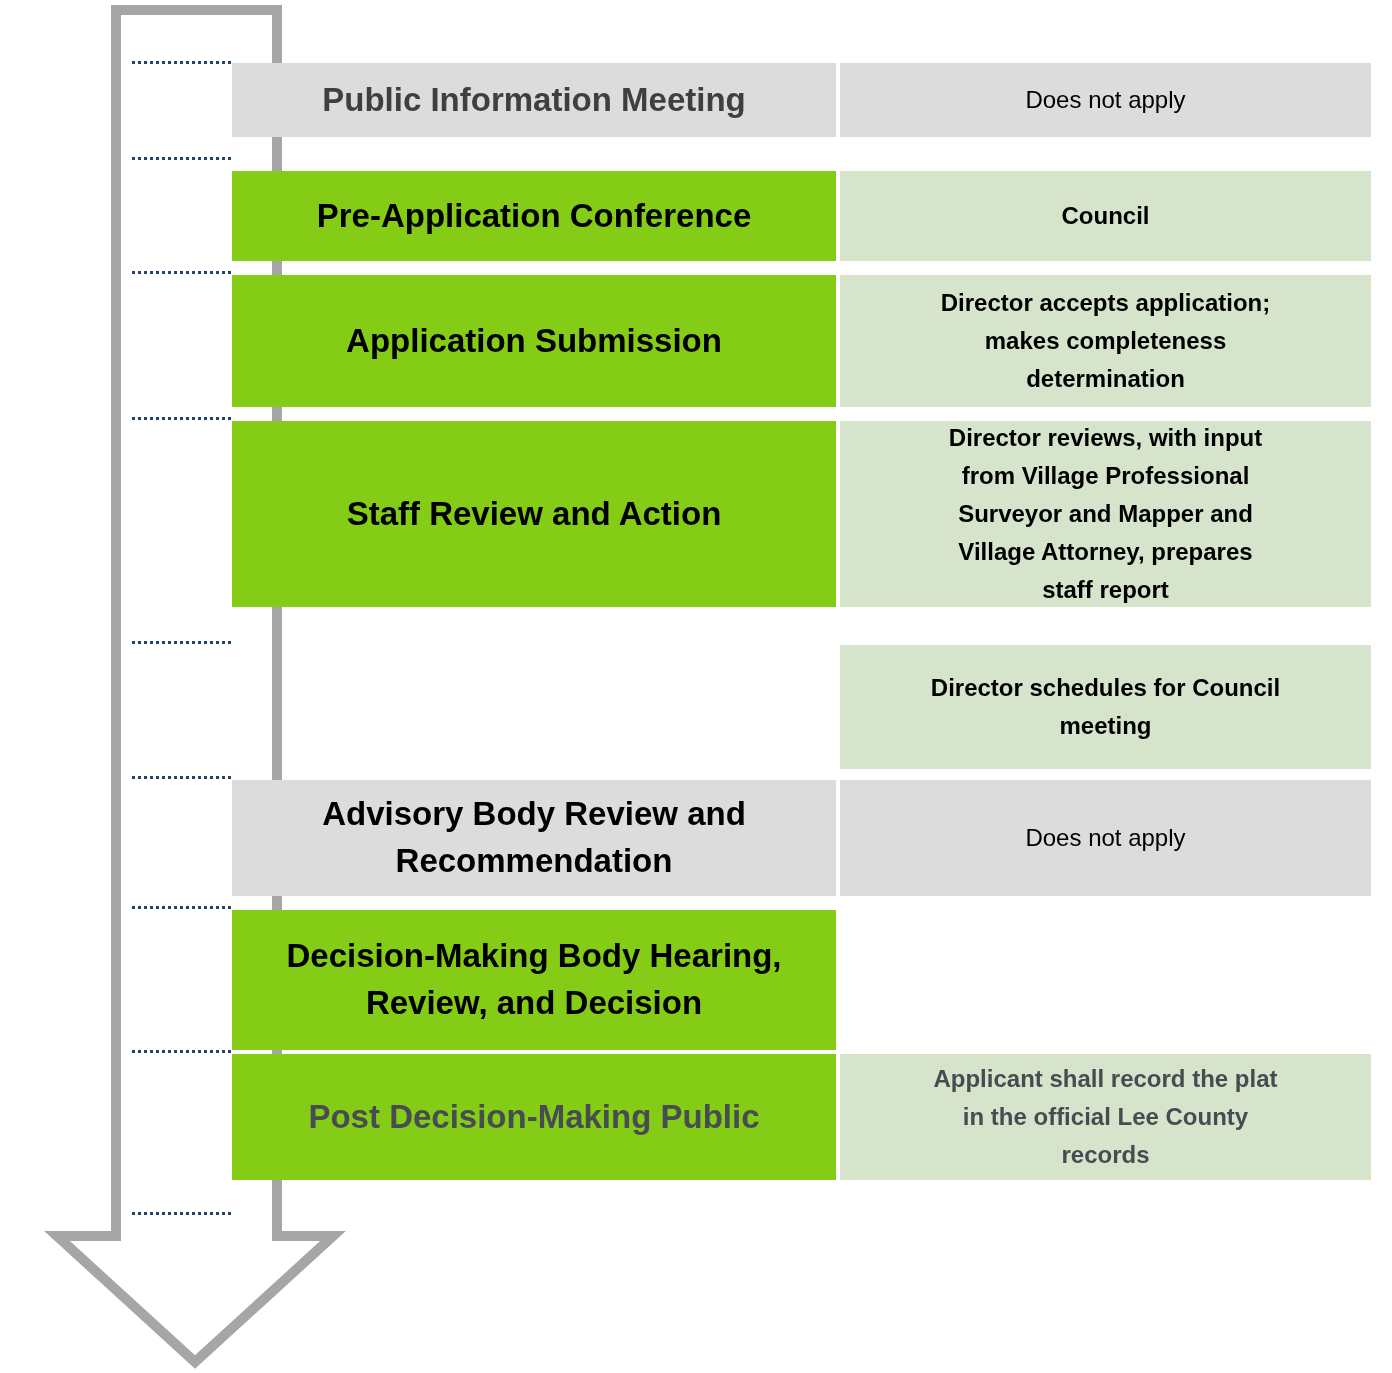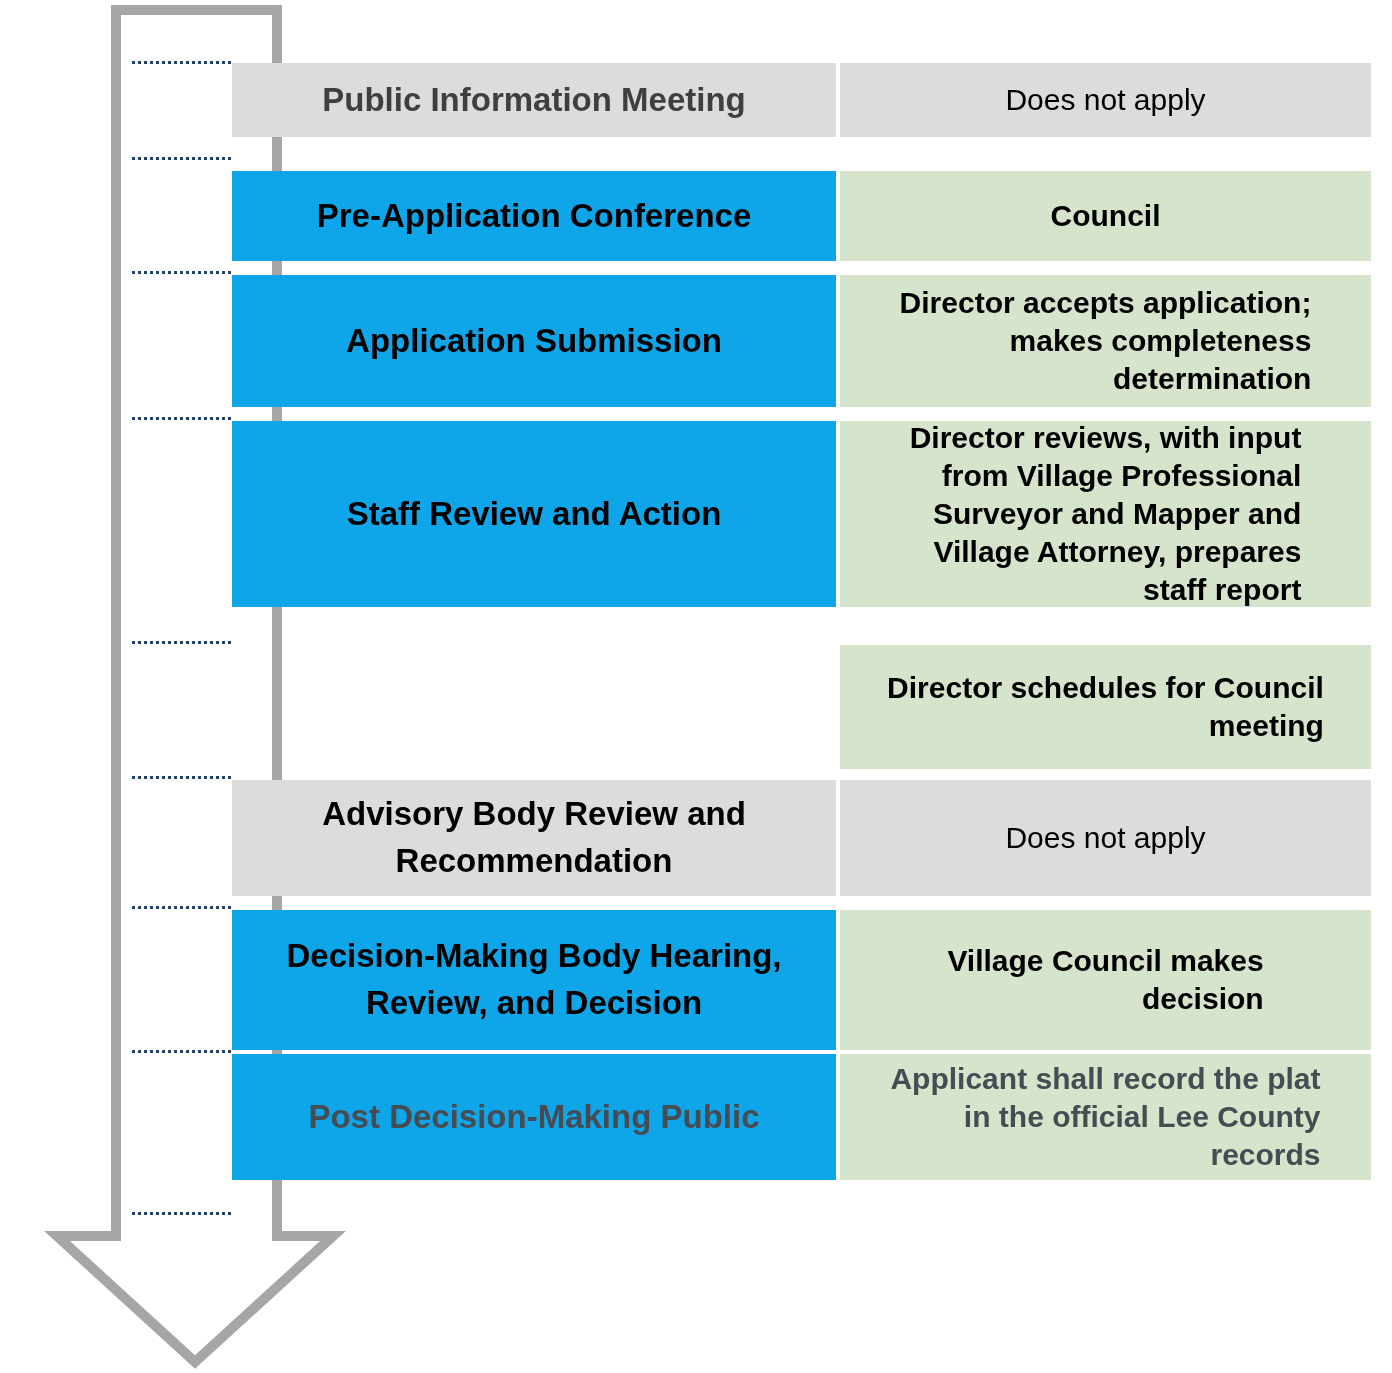--- a/index.html
+++ b/index.html
@@ -33,27 +33,27 @@
 
   .r1{top:63px;height:74px}
   .r2{top:171px;height:90px}
   .r3{top:275px;height:132px}
   .r4{top:421px;height:186px}
   .r5{top:645px;height:124px}
   .r6{top:780px;height:116px}
   .r7{top:910px;height:140px}
   .r8{top:1054px;height:126px}
 
-  .v-blue{background:#0ea5e9;}
+  .v-blue{background:#84cc16;}
   .v-green{background:#d6e4cc;}
   .v-gray{background:#dcdcdc;}
 
   .txt{white-space:pre-line;}
   .step-txt{font-size:33px;font-weight:bold;color:#000;line-height:1.42;}
-  .detail-txt{font-size:30px;font-weight:bold;color:#000;line-height:38px;text-align:right;}
+  .detail-txt{font-size:24px;font-weight:bold;color:#000;line-height:38px;}
   .regular{font-weight:normal;}
   .muted{color:#3f3f3f;}
   .slate{color:#474b52;}
 </style>
 </head>
 <body>
 
 <div id="stage">
 
   <svg id="flow-arrow" width="1392" height="1373" viewBox="0 0 1392 1373">
@@ -114,24 +114,20 @@
 Recommendation</span>
   </div>
   <div class="cell cell-right r6 v-gray">
     <span class="txt detail-txt regular">Does not apply</span>
   </div>
 
   <div class="cell cell-left r7 v-blue">
     <span class="txt step-txt">Decision-Making Body Hearing,
 Review, and Decision</span>
   </div>
-  <div class="cell cell-right r7 v-green">
-    <span class="txt detail-txt">Village Council makes
-decision</span>
-  </div>
 
   <div class="cell cell-left r8 v-blue">
     <span class="txt step-txt slate">Post Decision-Making Public</span>
   </div>
   <div class="cell cell-right r8 v-green">
     <span class="txt detail-txt slate">Applicant shall record the plat
 in the official Lee County
 records</span>
   </div>
 

